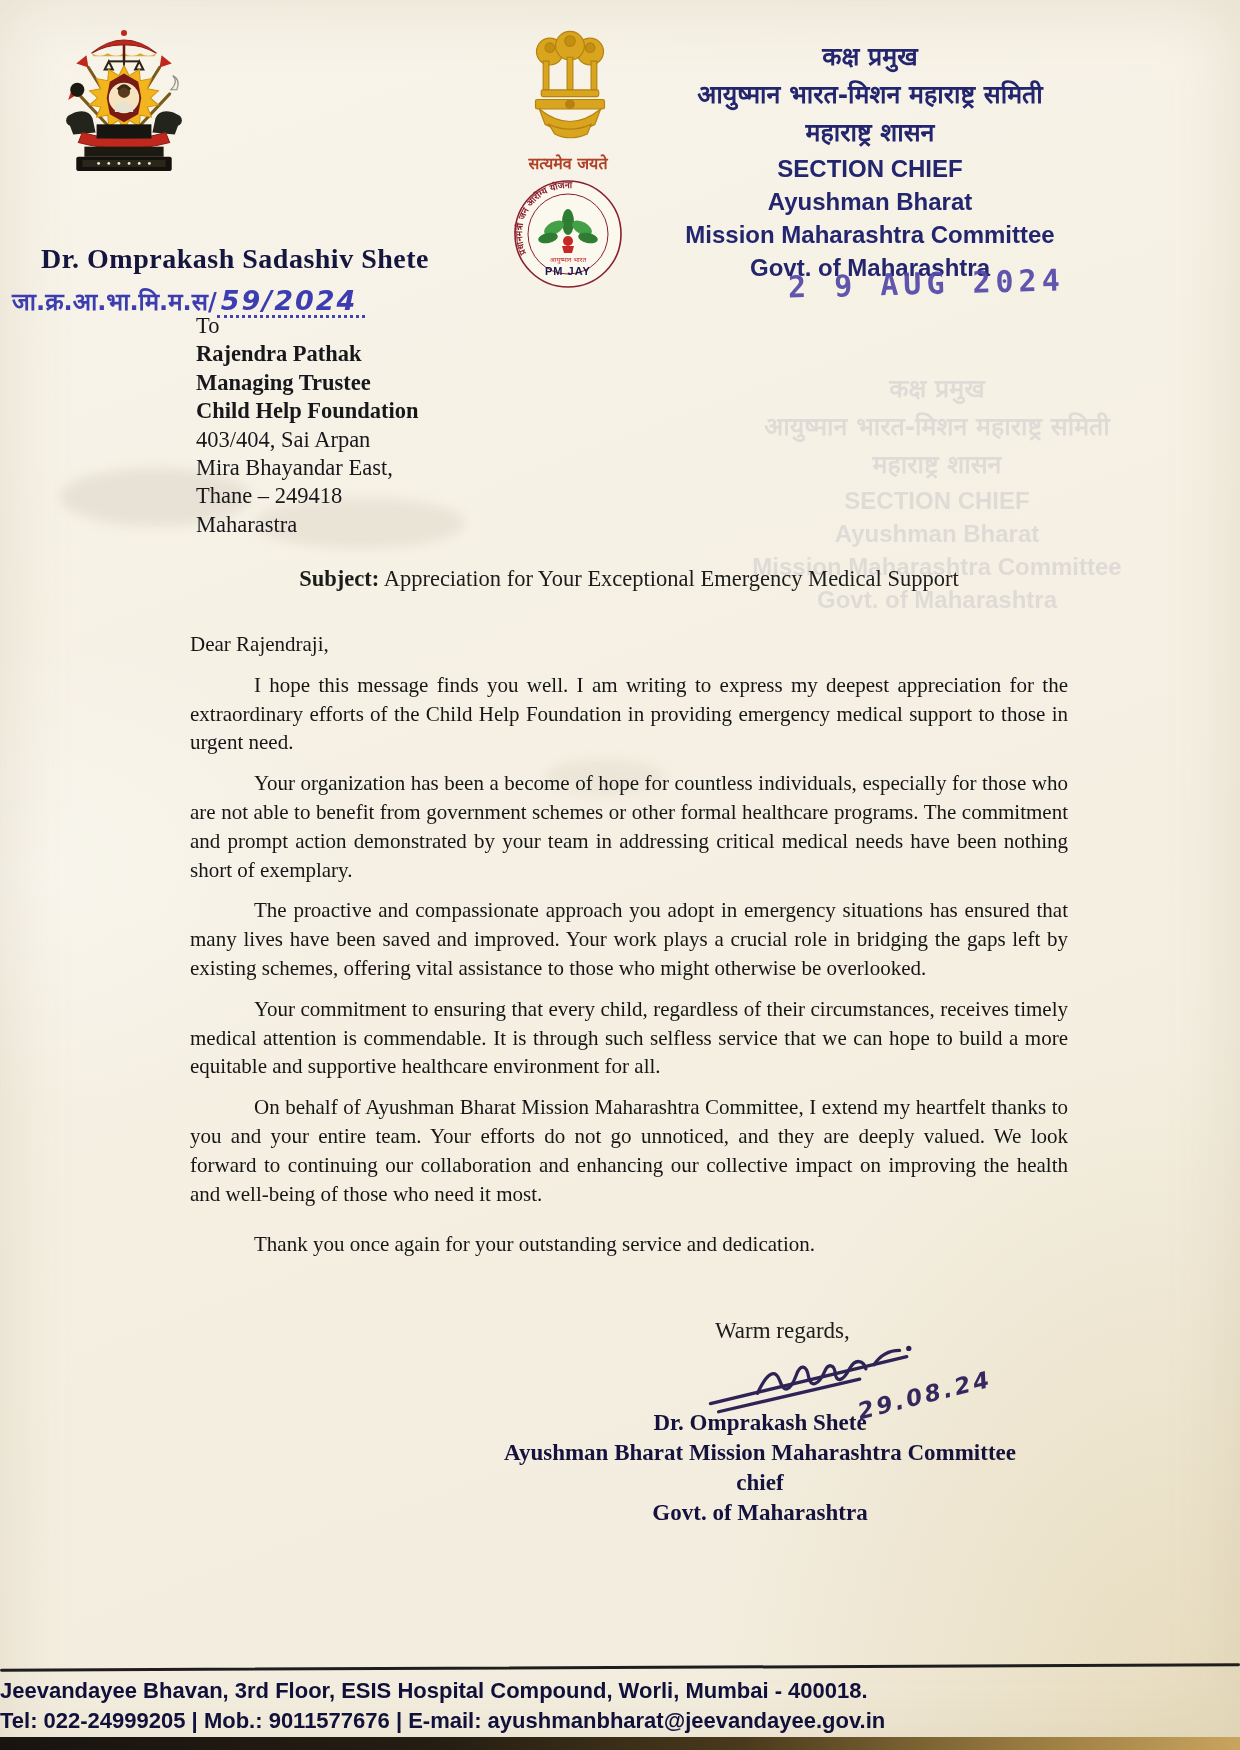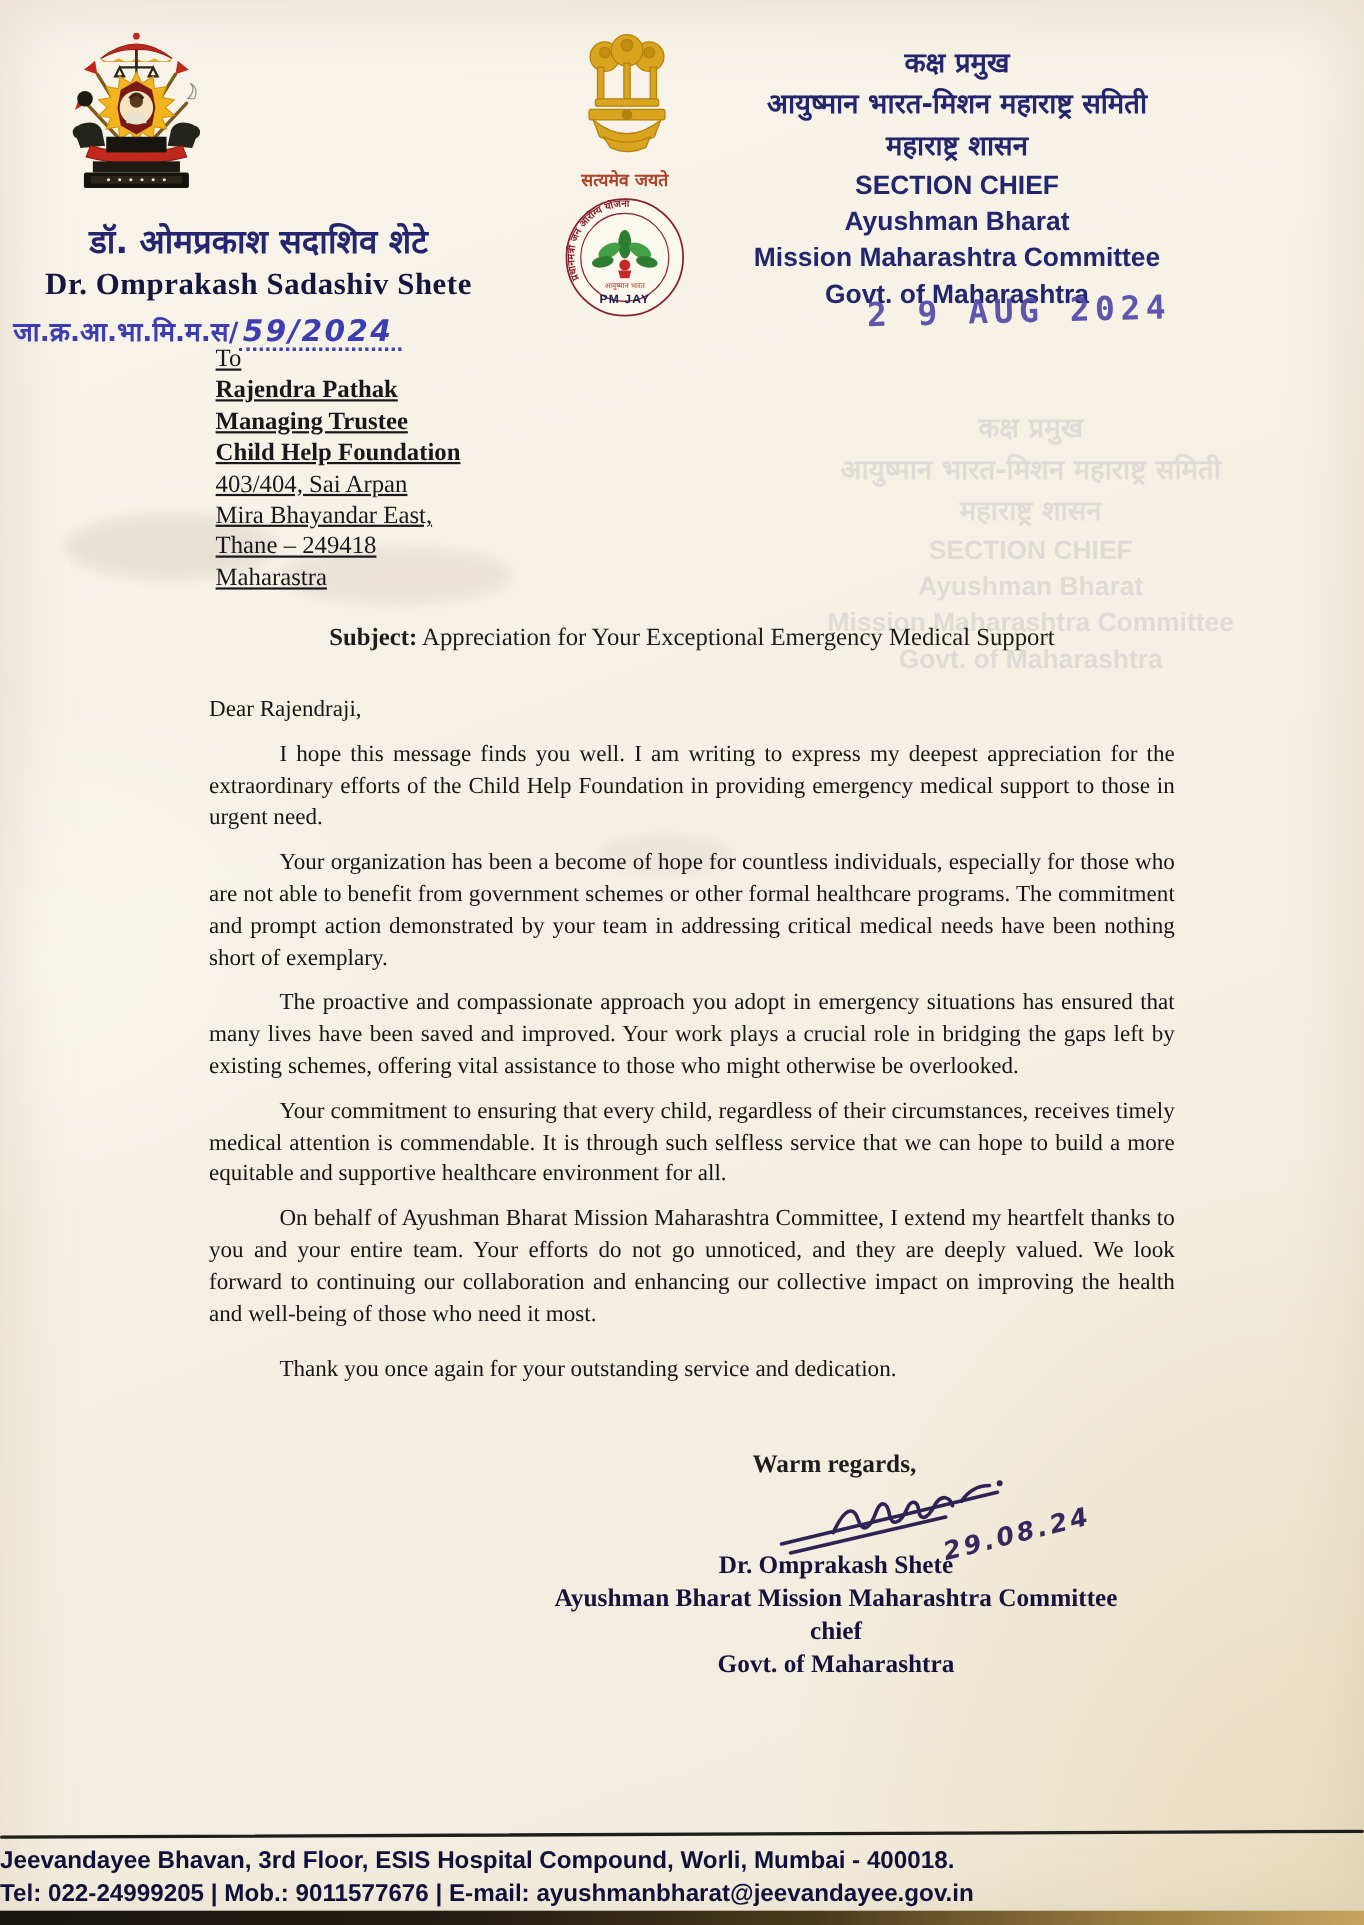--- a/index.html
+++ b/index.html
@@ -44,36 +44,36 @@
     font-weight:bold; font-size:30px; letter-spacing:5px; color:#5348a8;
     transform:rotate(-1.5deg); opacity:.92; }
 
   
   #ghost { left:712px; top:370px; width:450px; text-align:center; color:#30306a;
     font-weight:bold; opacity:.11; filter:blur(.6px); }
   #ghost .hh1 { font-size:25px; line-height:38px; }
   #ghost .hh2 { font-family:"Liberation Sans",sans-serif; font-size:24px; line-height:33px; }
 
   
-  #recipient { left:196px; top:312px; font-size:22.5px; line-height:28.4px; color:#18181c;text-decoration:underline; }
+  #recipient { left:196px; top:312px; font-size:22.5px; line-height:28.4px; color:#18181c; }
   #recipient .b { font-weight:bold; }
 
   
   #subject { left:190px; top:566px; width:878px; text-align:center; font-size:22.5px; }
   #subject .lbl { font-weight:bold; }
 
   
   #body { left:190px; top:630px; width:878px; font-size:21px; line-height:28.8px;
     text-align:justify; color:#161616; }
   #body .greeting { font-weight:normal; text-align:left; }
   #body p { margin:12px 0 0 0; text-indent:64px; }
   #body p.last { margin-top:22px; text-align:left; }
 
   
-  #warm-regards { left:684px; top:1318px; font-weight:bold; font-size:23px; }
+  #warm-regards { left:715px; top:1318px; font-weight:normal; font-size:23px; }
   #signature { left:702px; top:1330px; width:250px; height:92px; }
   #sign-date { left:856px; top:1382px; transform:rotate(-14deg);
     font-family:"DejaVu Sans",sans-serif; font-style:italic; font-weight:bold;
     font-size:23px; letter-spacing:3px; color:#35285f; }
   #sign-block { left:420px; top:1408px; width:680px; text-align:center;
     font-weight:bold; font-size:23px; line-height:30px; color:#15123d; }
 
   
   #footer-rule { left:0; top:1666px; width:1240px; height:3px; background:#1e1e1e;
     transform:rotate(-.25deg); border-radius:2px; }
@@ -150,21 +150,20 @@
       <g fill="#f3e9cf">
         <circle cx="40" cy="134.5" r="1.4"></circle>
           <circle cx="50" cy="134.5" r="1.4"></circle>
         <circle cx="60" cy="134.5" r="1.4"></circle>
           <circle cx="70" cy="134.5" r="1.4"></circle>
         <circle cx="80" cy="134.5" r="1.4"></circle>
           <circle cx="90" cy="134.5" r="1.4"></circle>
       </g>
     </svg>
   </div>
-  <div class="abs hi" id="name-hi">डॉ. ओमप्रकाश सदाशिव शेटे</div>
   <div class="abs" id="name-en">Dr. Omprakash Sadashiv Shete</div>
   <div class="abs" id="ref-line">
     <span class="ref-prefix hi">जा.क्र.आ.भा.मि.म.स/</span><span class="ref-tail"><span class="ref-num">59</span><span class="ref-num">/2024</span></span>
   </div>
 
   <div class="abs" id="ashoka">
     <svg viewBox="0 0 96 126" width="92" height="126">
       <g fill="#d9a41e" stroke="#b4820f" stroke-width="1.2">
         <circle cx="27" cy="26" r="14"></circle>
         <circle cx="69" cy="26" r="14"></circle>

